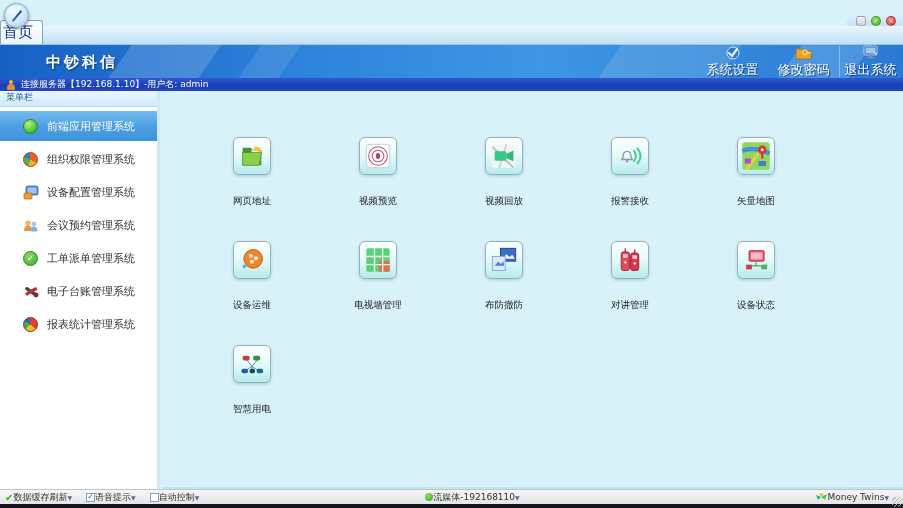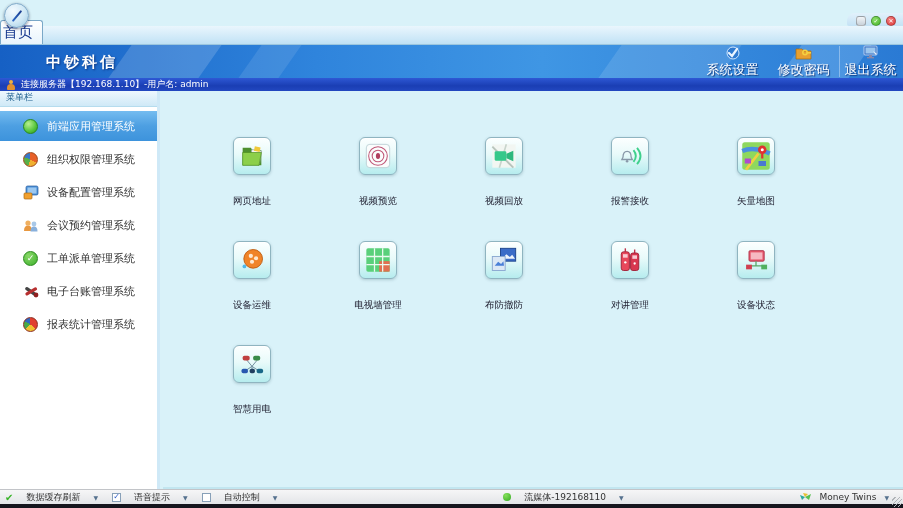--- a/index.html
+++ b/index.html
@@ -95,29 +95,29 @@
   .tile { width:38px; height:38px; border-radius:6px; border:1px solid #8fb4c0;
     background:linear-gradient(180deg,#fcffff 0%,#e8fafa 45%,#b6ecee 100%);
     box-shadow:0 1px 3px rgba(40,80,90,.25), inset 0 1px 0 #ffffff;
     display:flex; align-items:center; justify-content:center; }
   .applabel { margin-top:20px; font-size:9.5px; color:#223; }
 
   
   .statusbar { position:absolute; left:0; bottom:4px; width:100%; height:15px;
     background:linear-gradient(180deg,#f6f6f7,#e3e5e8); border-top:1px solid #c2c4c8;
     display:flex; align-items:center; font-size:9px; color:#333; }
-  .sbitem { display:flex; align-items:center; gap:13px; margin-left:14px; cursor:pointer; white-space:nowrap; }
+  .sbitem { display:flex; align-items:center; gap:0; margin-left:14px; cursor:pointer; white-space:nowrap; }
   .sbitem:first-child { margin-left:5px; }
   .sbitem.stream { margin-left:226px; }
   .glyph-check::before { content:"✔"; color:#38b428; font-size:10px; }
   .green-dot { width:8px; height:8px; border-radius:50%; background:radial-gradient(circle at 35% 30%,#86e05c,#34aa20); }
   .cbox { width:9px; height:9px; background:#fff; border:1px solid #88a0b8; display:flex; align-items:center; justify-content:center; }
   .cbox.checked::before { content:"✓"; color:#2858c8; font-size:8px; line-height:1; }
   .dd-arrow::before { content:"▼"; font-size:6px; color:#55718e; }
-  .sb-right { position:absolute; right:14px; display:flex; align-items:center; gap:8px; cursor:pointer; }
+  .sb-right { position:absolute; right:14px; display:flex; align-items:center; gap:0; cursor:pointer; }
   .grip { position:absolute; right:1px; bottom:1px; width:10px; height:10px;
     background:repeating-linear-gradient(135deg,transparent 0 2px,#b0b4b8 2px 3px); }
   .blackbar { position:absolute; left:0; bottom:0; width:100%; height:4px; background:#15151d; }
 
   svg { display:block; }
 </style>
 </head>
 <body>
 
 <div class="window">

